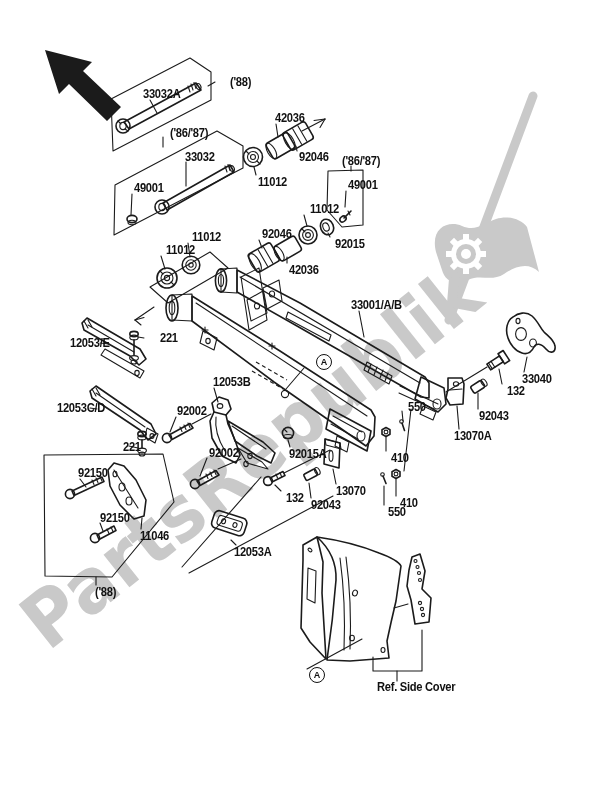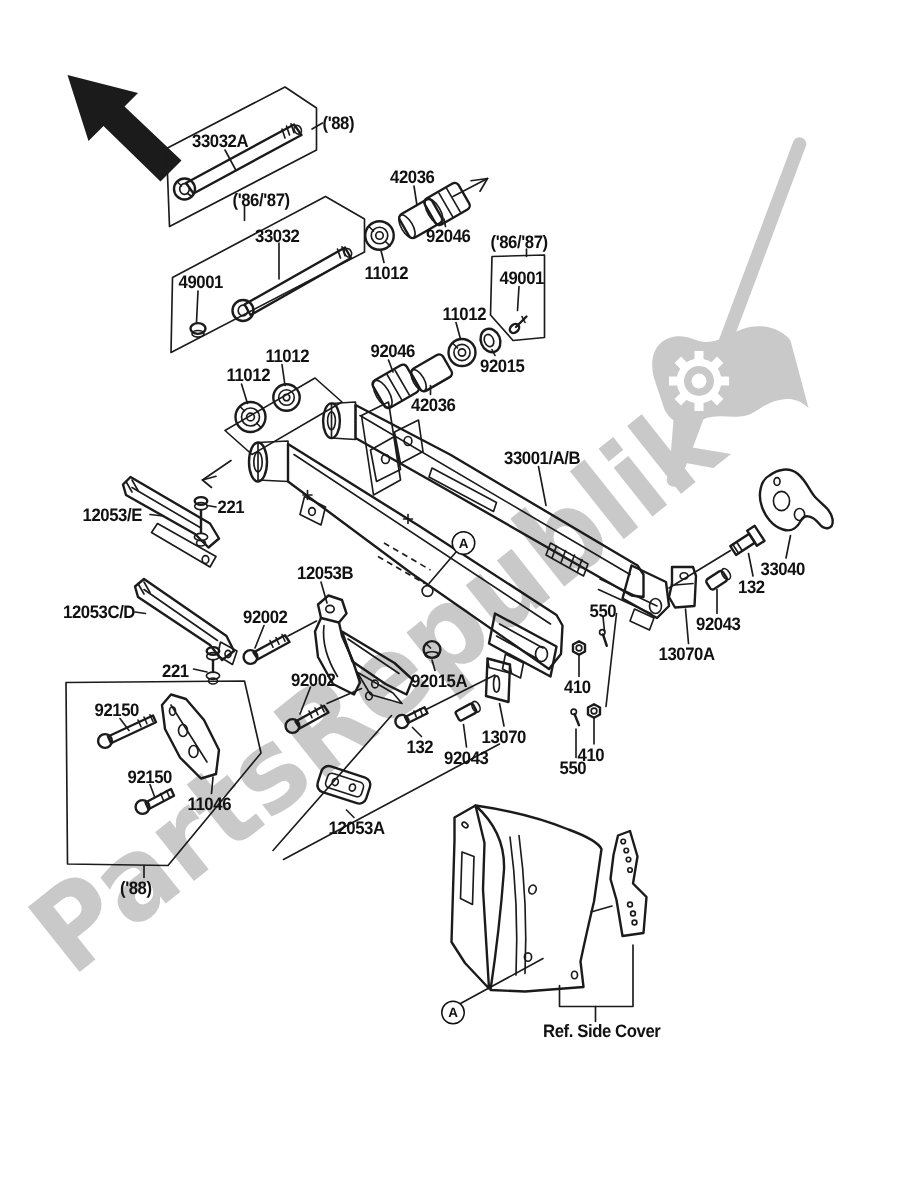--- a/index.html
+++ b/index.html
@@ -1,19 +1,19 @@
 <!DOCTYPE html>
 <html><head>
 <meta charset="utf-8">
 <style>
   html,body{margin:0;padding:0;background:#ffffff;}
   .stage{position:relative;width:600px;height:785px;background:#ffffff;overflow:hidden;
          font-family:"Liberation Sans", sans-serif;}
   .stage svg{position:absolute;left:0;top:0;}
-  #label-layer{position:absolute;left:0;top:0;width:584px;height:785px;pointer-events:none;}
+  #label-layer{position:absolute;left:15px;top:0;width:584px;height:785px;pointer-events:none;}
   .plabel{position:absolute;font:700 12px/1.1 "Liberation Sans",sans-serif;color:#111;
           letter-spacing:-0.3px;white-space:nowrap;transform:scaleX(.93);transform-origin:left top;}
   .circA{position:absolute;width:14px;height:14px;border:1.6px solid #111;border-radius:50%;
          font:700 9px/14px "Liberation Sans",sans-serif;color:#111;text-align:center;
          background:#fff;}
   
   .ln{stroke:#1b1b1b;fill:none;stroke-width:1.6;stroke-linejoin:round;stroke-linecap:round;}
   .ln2{stroke:#1b1b1b;fill:none;stroke-width:1.1;stroke-linejoin:round;stroke-linecap:round;}
   .fil{fill:#1b1b1b;stroke:none;}
   .dash{stroke:#1b1b1b;fill:none;stroke-width:1.1;stroke-dasharray:4 3;}

